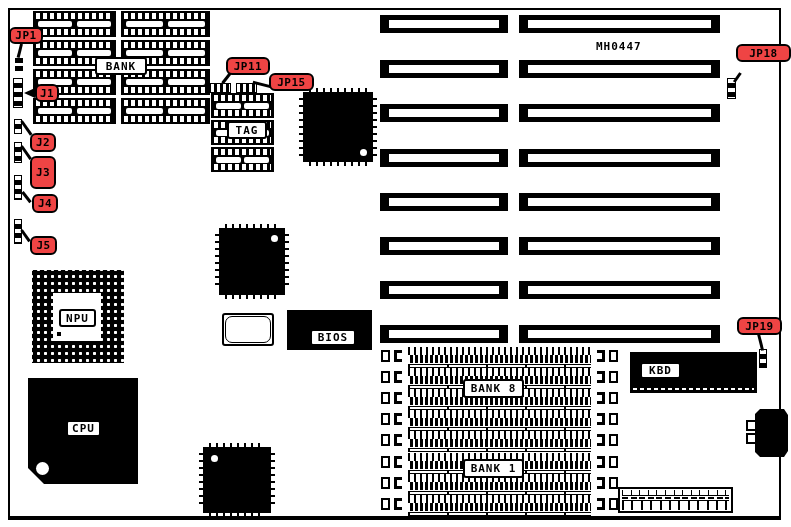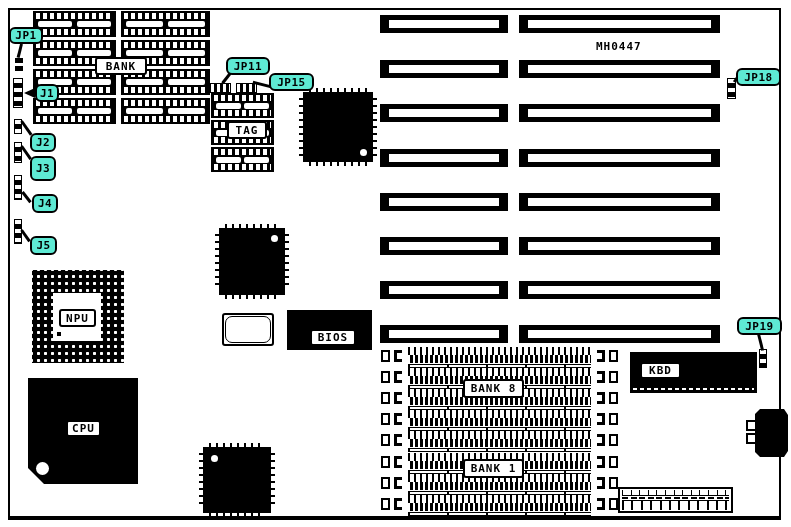--- a/index.html
+++ b/index.html
@@ -9,21 +9,21 @@
   .abs{position:absolute}
 
   
   .outline{left:8px;top:8px;width:773px;height:512px;border:2px solid #000;border-bottom-width:4px;background:#fff}
 
   
   .clabel{background:#fff;border:2px solid #000;border-radius:3px;z-index:6;
           display:flex;align-items:center;justify-content:center;
           font-weight:bold;font-size:11px;letter-spacing:1px;color:#000;white-space:nowrap}
   
-  .jlabel{background:#5eead4;border:2px solid #000;border-radius:6px;z-index:7;
+  .jlabel{background:#ef4444;border:2px solid #000;border-radius:6px;z-index:7;
           display:flex;align-items:center;justify-content:center;
           font-weight:bold;font-size:11px;letter-spacing:0.5px;color:#000;white-space:nowrap}
   .tail{background:#000;width:3px;z-index:6;transform-origin:top center}
   .arrow-left{width:0;height:0;border-top:5px solid transparent;border-bottom:5px solid transparent;
               border-right:11px solid #000;z-index:6}
 
   
   .dip{background:#000;z-index:1}
   .dip i{position:absolute;display:block}
   .dp{left:3px;right:3px;height:6px;background:repeating-linear-gradient(90deg,#fff 0 4px,#000 4px 7px)}
@@ -334,26 +334,26 @@
   <div class="abs jmpvb" style="left:14px;top:175px;width:8px;height:25px"></div>
   <div class="abs jmpvb" style="left:14px;top:219px;width:8px;height:25px"></div>
   <div class="abs jmph" style="left:210px;top:83px;width:21px;height:10px"></div>
   <div class="abs jmph" style="left:236px;top:83px;width:21px;height:10px"></div>
   <div class="abs jmpvb" style="left:727px;top:78px;width:9px;height:21px"></div>
   <div class="abs jmpvb" style="left:759px;top:349px;width:8px;height:19px"></div>
 
   <div class="abs jlabel" style="left:9px;top:27px;width:34px;height:17px">JP1</div>
   <div class="abs jlabel" style="left:35px;top:84px;width:24px;height:18px">J1</div>
   <div class="abs jlabel" style="left:30px;top:133px;width:26px;height:19px">J2</div>
-  <div class="abs jlabel" style="left:30px;top:156px;width:26px;height:25px">J3</div>
+  <div class="abs jlabel" style="left:30px;top:156px;width:26px;height:33px">J3</div>
   <div class="abs jlabel" style="left:32px;top:194px;width:26px;height:19px">J4</div>
   <div class="abs jlabel" style="left:30px;top:236px;width:27px;height:19px">J5</div>
   <div class="abs jlabel" style="left:226px;top:57px;width:44px;height:18px">JP11</div>
   <div class="abs jlabel" style="left:269px;top:73px;width:45px;height:18px">JP15</div>
-  <div class="abs jlabel" style="left:736px;top:68px;width:45px;height:18px">JP18</div>
+  <div class="abs jlabel" style="left:736px;top:44px;width:55px;height:18px">JP18</div>
   <div class="abs jlabel" style="left:737px;top:317px;width:45px;height:18px">JP19</div>
 
   <div class="abs tail" style="left:20px;top:44px;height:14px;transform:rotate(14deg)"></div>
   <div class="abs arrow-left" style="left:24px;top:88px"></div>
   <div class="abs tail" style="left:20px;top:121px;height:17px;transform:rotate(-35deg)"></div>
   <div class="abs tail" style="left:20px;top:146px;height:16px;transform:rotate(-35deg)"></div>
   <div class="abs tail" style="left:21px;top:192px;height:13px;transform:rotate(-38deg)"></div>
   <div class="abs tail" style="left:20px;top:230px;height:14px;transform:rotate(-35deg)"></div>
   <div class="abs tail" style="left:229px;top:73px;height:13px;transform:rotate(38deg)"></div>
   <div class="abs tail" style="left:253px;top:83px;height:3px;width:18px;transform:rotate(14deg)"></div>

